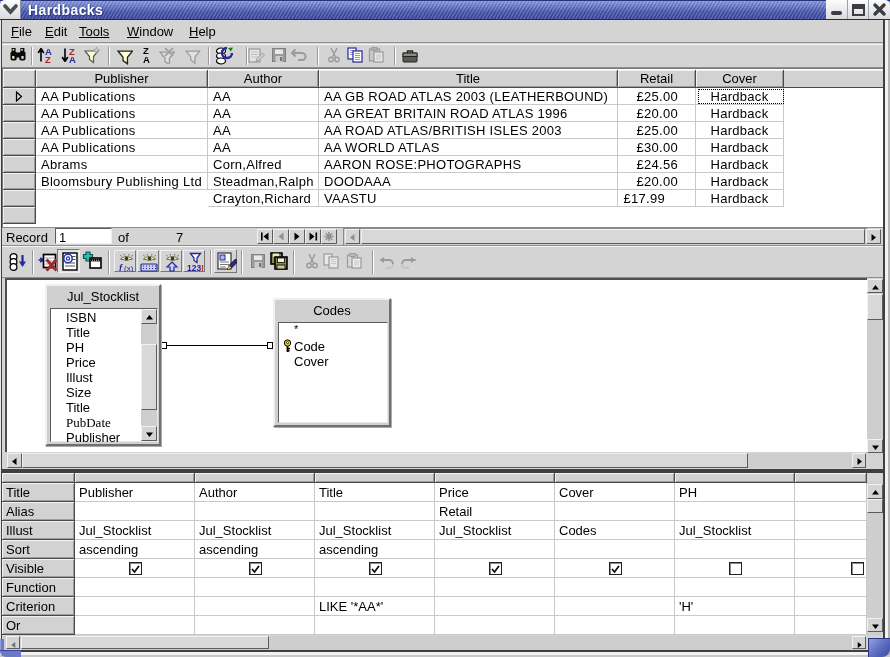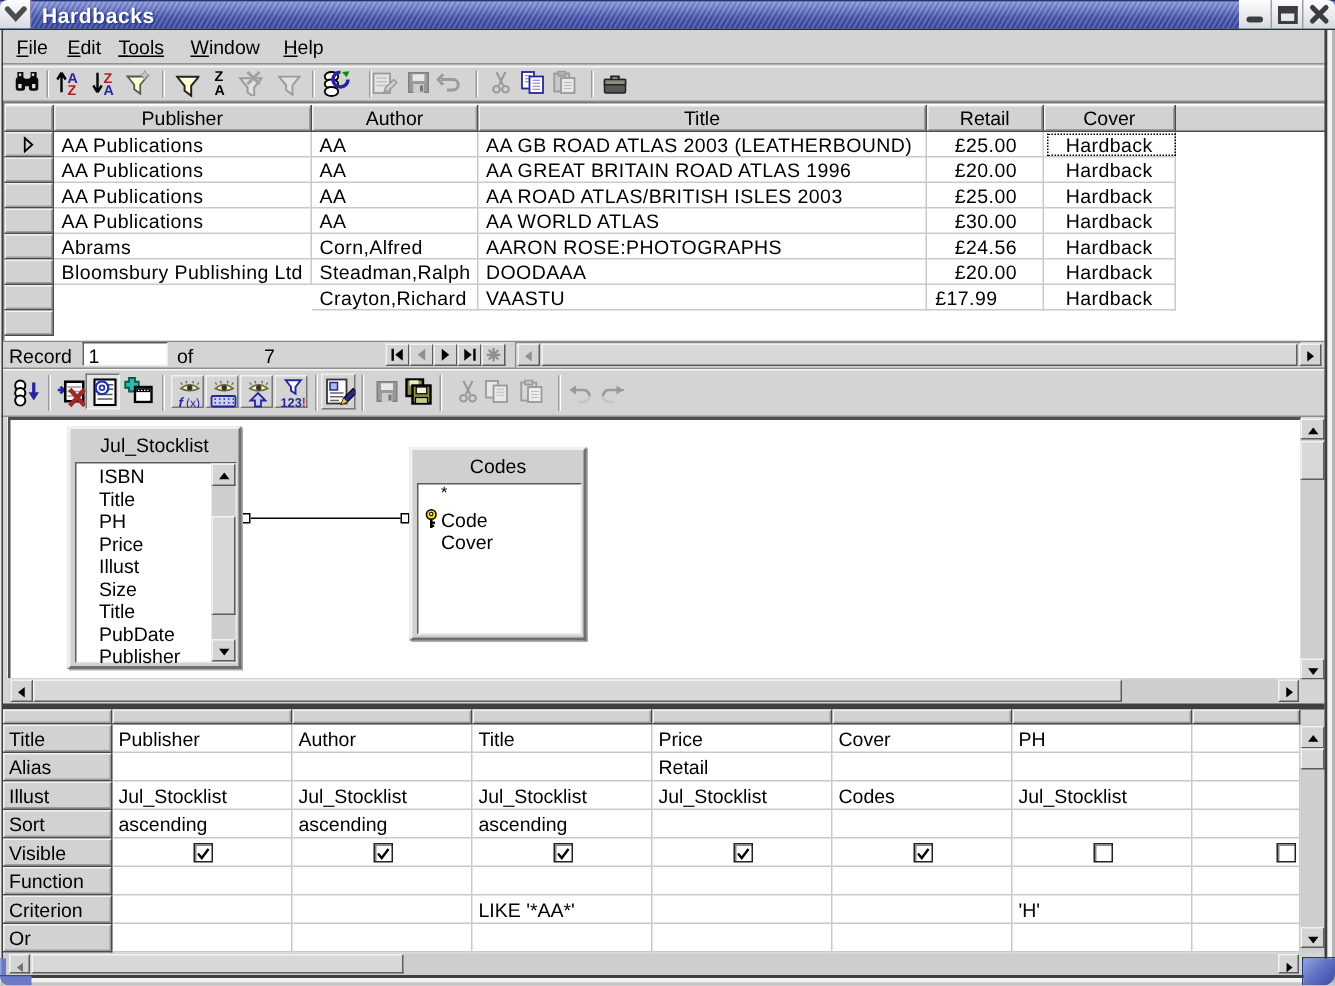--- a/index.html
+++ b/index.html
@@ -414,21 +414,21 @@
     <div class="twin" style="left:40px;top:6px;width:116px;height:162px;">
       <div class="twtitle">Jul_Stocklist</div>
       <div class="twlist" style="left:3px;top:22px;width:108px;height:134px;">
         <div class="fld" style="top:1px;">ISBN</div>
         <div class="fld" style="top:16px;">Title</div>
         <div class="fld" style="top:31px;">PH</div>
         <div class="fld" style="top:46px;">Price</div>
         <div class="fld" style="top:61px;">Illust</div>
         <div class="fld" style="top:76px;">Size</div>
         <div class="fld" style="top:91px;">Title</div>
-        <div class="fld" style="top:106px;">PubDate</div>
+        <div class="fld" style="top:106px;font-family:Liberation Serif, serif;">PubDate</div>
         <div class="fld" style="top:121px;">Publisher</div>
         <div style="position:absolute;right:0;top:0;width:16px;height:132px;background:#cecece;">
           <div class="sbtn" style="left:0;top:0;width:16px;height:15px;text-align:center;"><svg width="9" height="9" viewBox="0 0 9 9">
                 <path d="M1 6.5 L4.5 2 L8 6.5 Z" fill="#000"></path>
               </svg></div>
           <div class="sthumb" style="left:0;top:35px;width:16px;height:66px;"></div>
           <div class="sbtn" style="left:0;top:117px;width:16px;height:15px;text-align:center;"><svg width="9" height="9" viewBox="0 0 9 9">
                 <path d="M1 2.5 L4.5 7 L8 2.5 Z" fill="#000"></path>
               </svg></div>
         </div>

